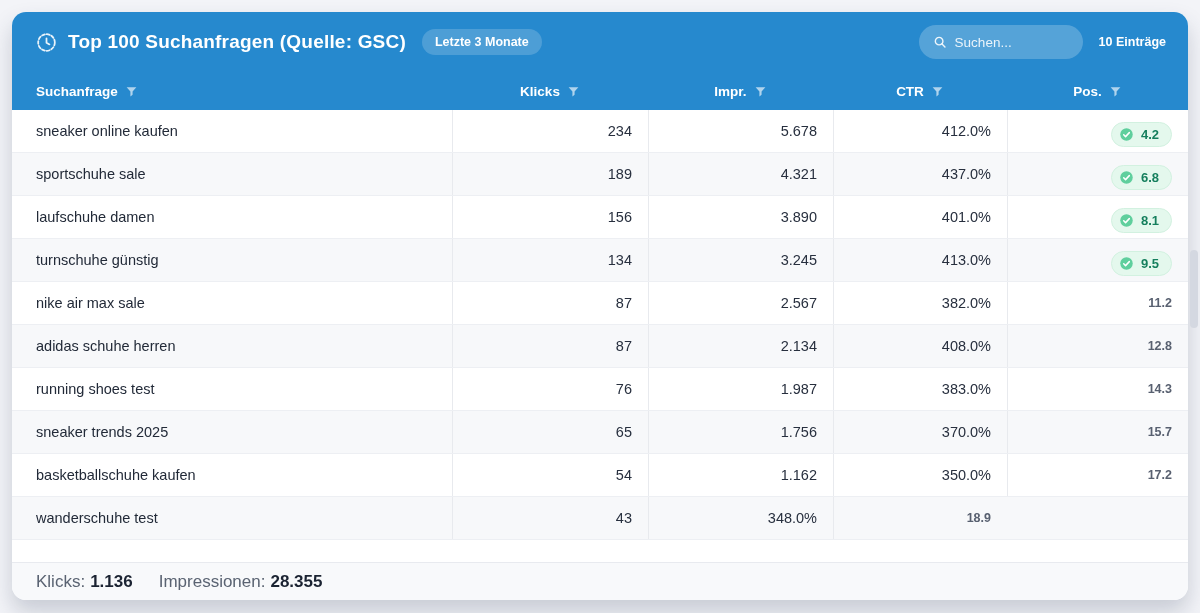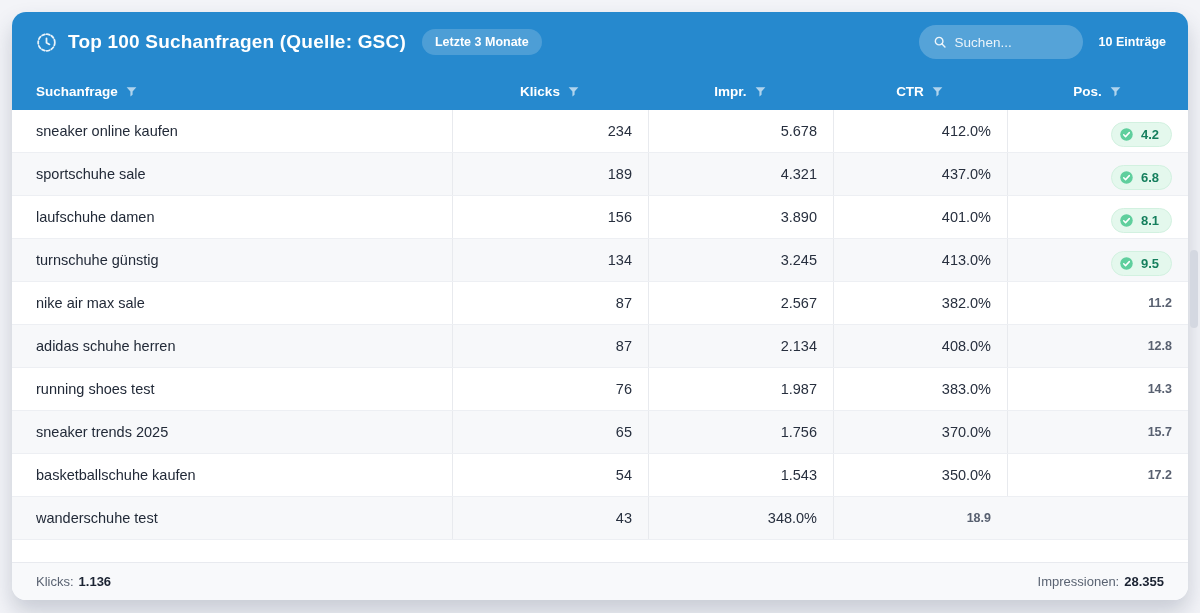--- a/index.html
+++ b/index.html
@@ -124,22 +124,21 @@
   .card-footer {
     position: absolute;
     left: 0; bottom: 0;
     width: 100%; height: 38px;
     background: #f8f9fb;
     border-top: 1px solid #e8eaef;
     display: flex;
     align-items: center;
     padding: 16px 24px;
     gap: 26px;
-    font-size: 13px;
-    justify-content: space-between;
+    font-size: 17px;
   }
   .stat { display: flex; gap: 5px; align-items: center; }
   .stat .lbl { color: #5a6372; }
   .stat .val { color: #1b2332; font-weight: 700; }
 
   
   .scrollbar-thumb {
     position: absolute;
     right: 2px; top: 250px;
     width: 8px; height: 78px;
@@ -326,21 +325,21 @@
     <div class="td num">1.756</div>
     <div class="td num">370.0%</div>
     <div class="td pos">
           <span class="pos-plain">15.7</span>
         </div>
   </div>
 
   <div class="tr grid-row">
     <div class="td">basketballschuhe kaufen</div>
     <div class="td num">54</div>
-    <div class="td num">1.543</div>
+    <div class="td num">1.162</div>
     <div class="td num">350.0%</div>
     <div class="td pos">
           <span class="pos-plain">17.2</span>
         </div>
   </div>
 
   <div class="tr grid-row">
     <div class="td">wanderschuhe test</div>
     <div class="td num">43</div>
     <div class="td num">348.0%</div>

